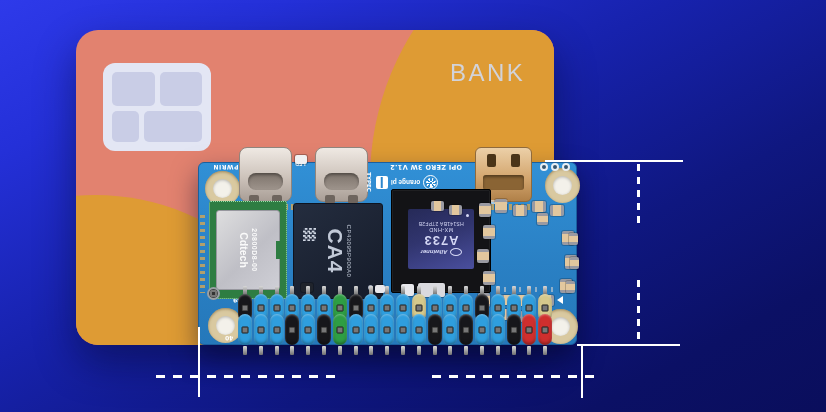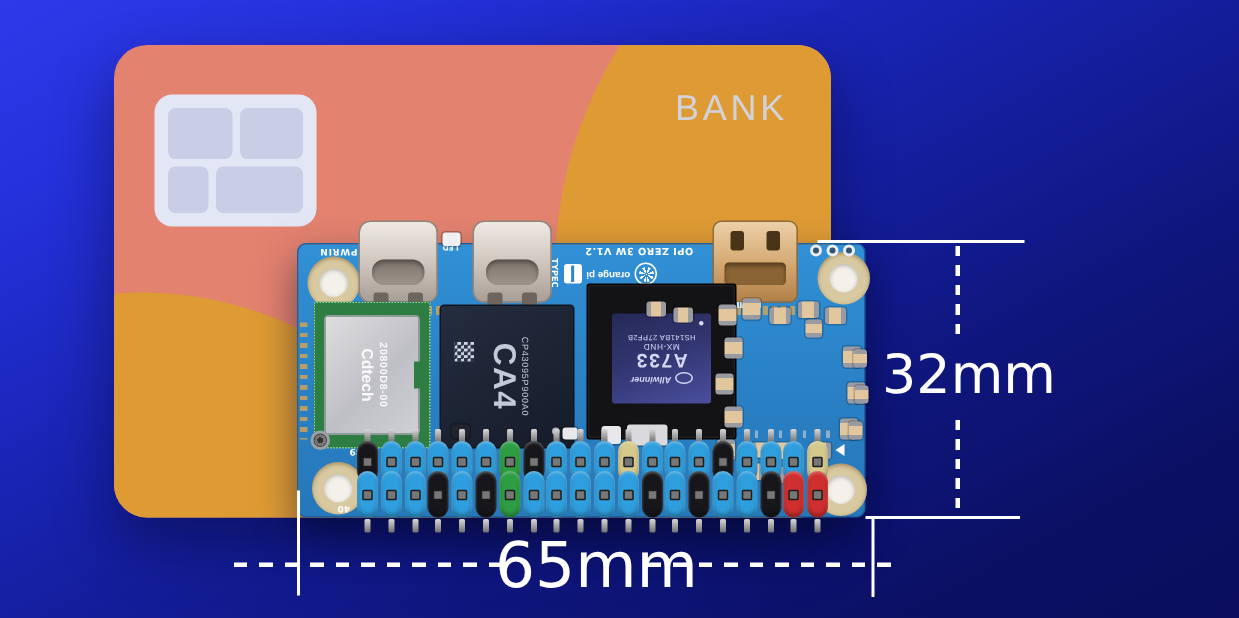--- a/index.html
+++ b/index.html
@@ -493,20 +493,18 @@
           </span>
           <span class="pin-nub" style="top:52px"></span>
         </div>
       </div>
   </div>
 
   <div class="m-line m-hline-top"></div>
   <div class="m-line m-hline-bot"></div>
   <div class="m-vdash v1"></div>
   <div class="m-vdash v2"></div>
-  <div class="m-label h32">32mm</div>
   <div class="m-line m-tick-left"></div>
   <div class="m-line m-tick-right"></div>
   <div class="m-hdash h1"></div>
   <div class="m-hdash h2"></div>
-  <div class="m-label w65">65mm</div>
 
 </div>
 
 </body></html>

